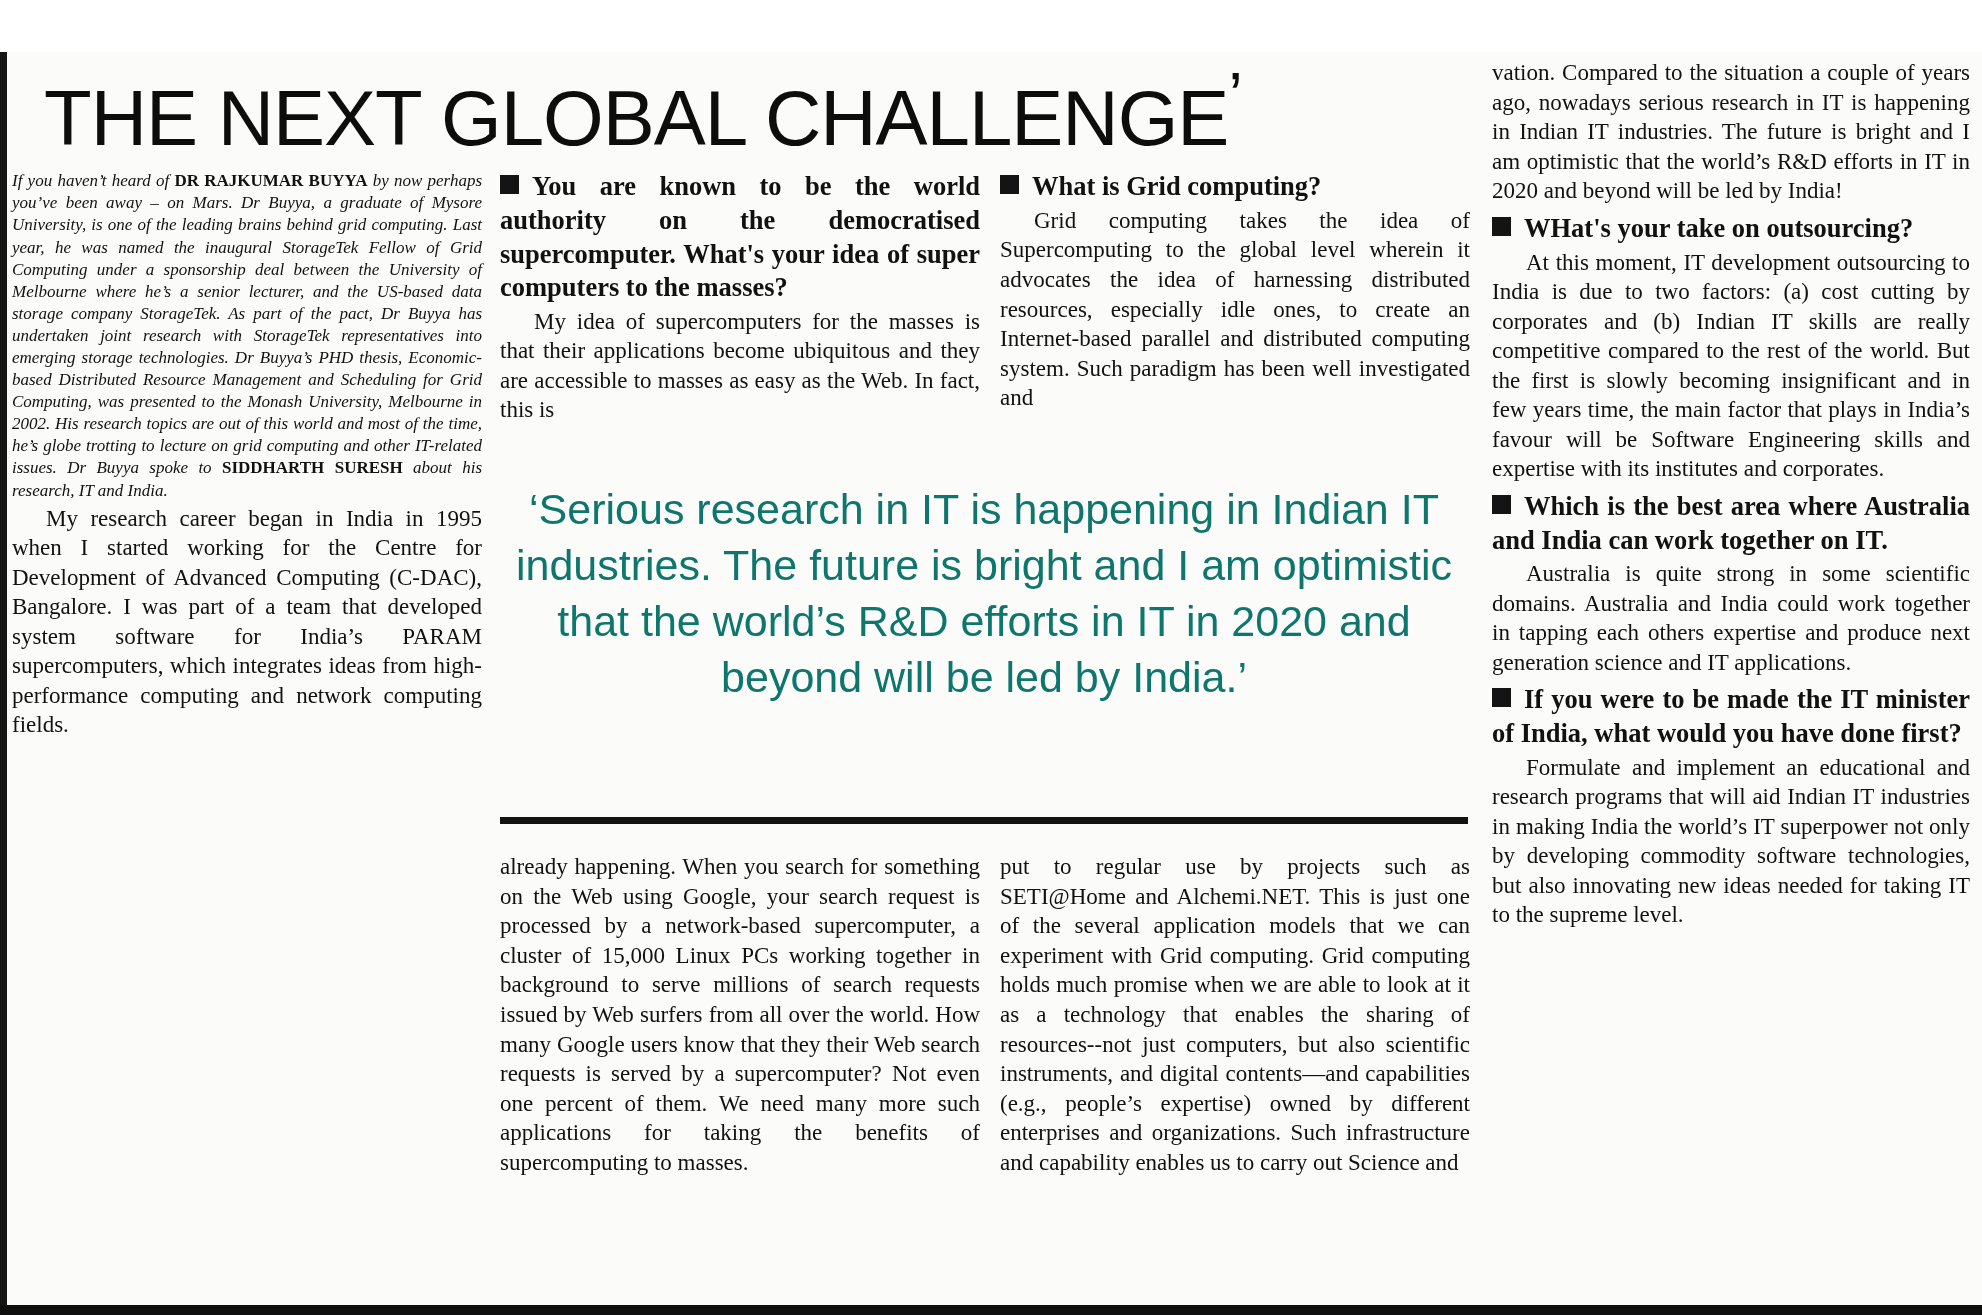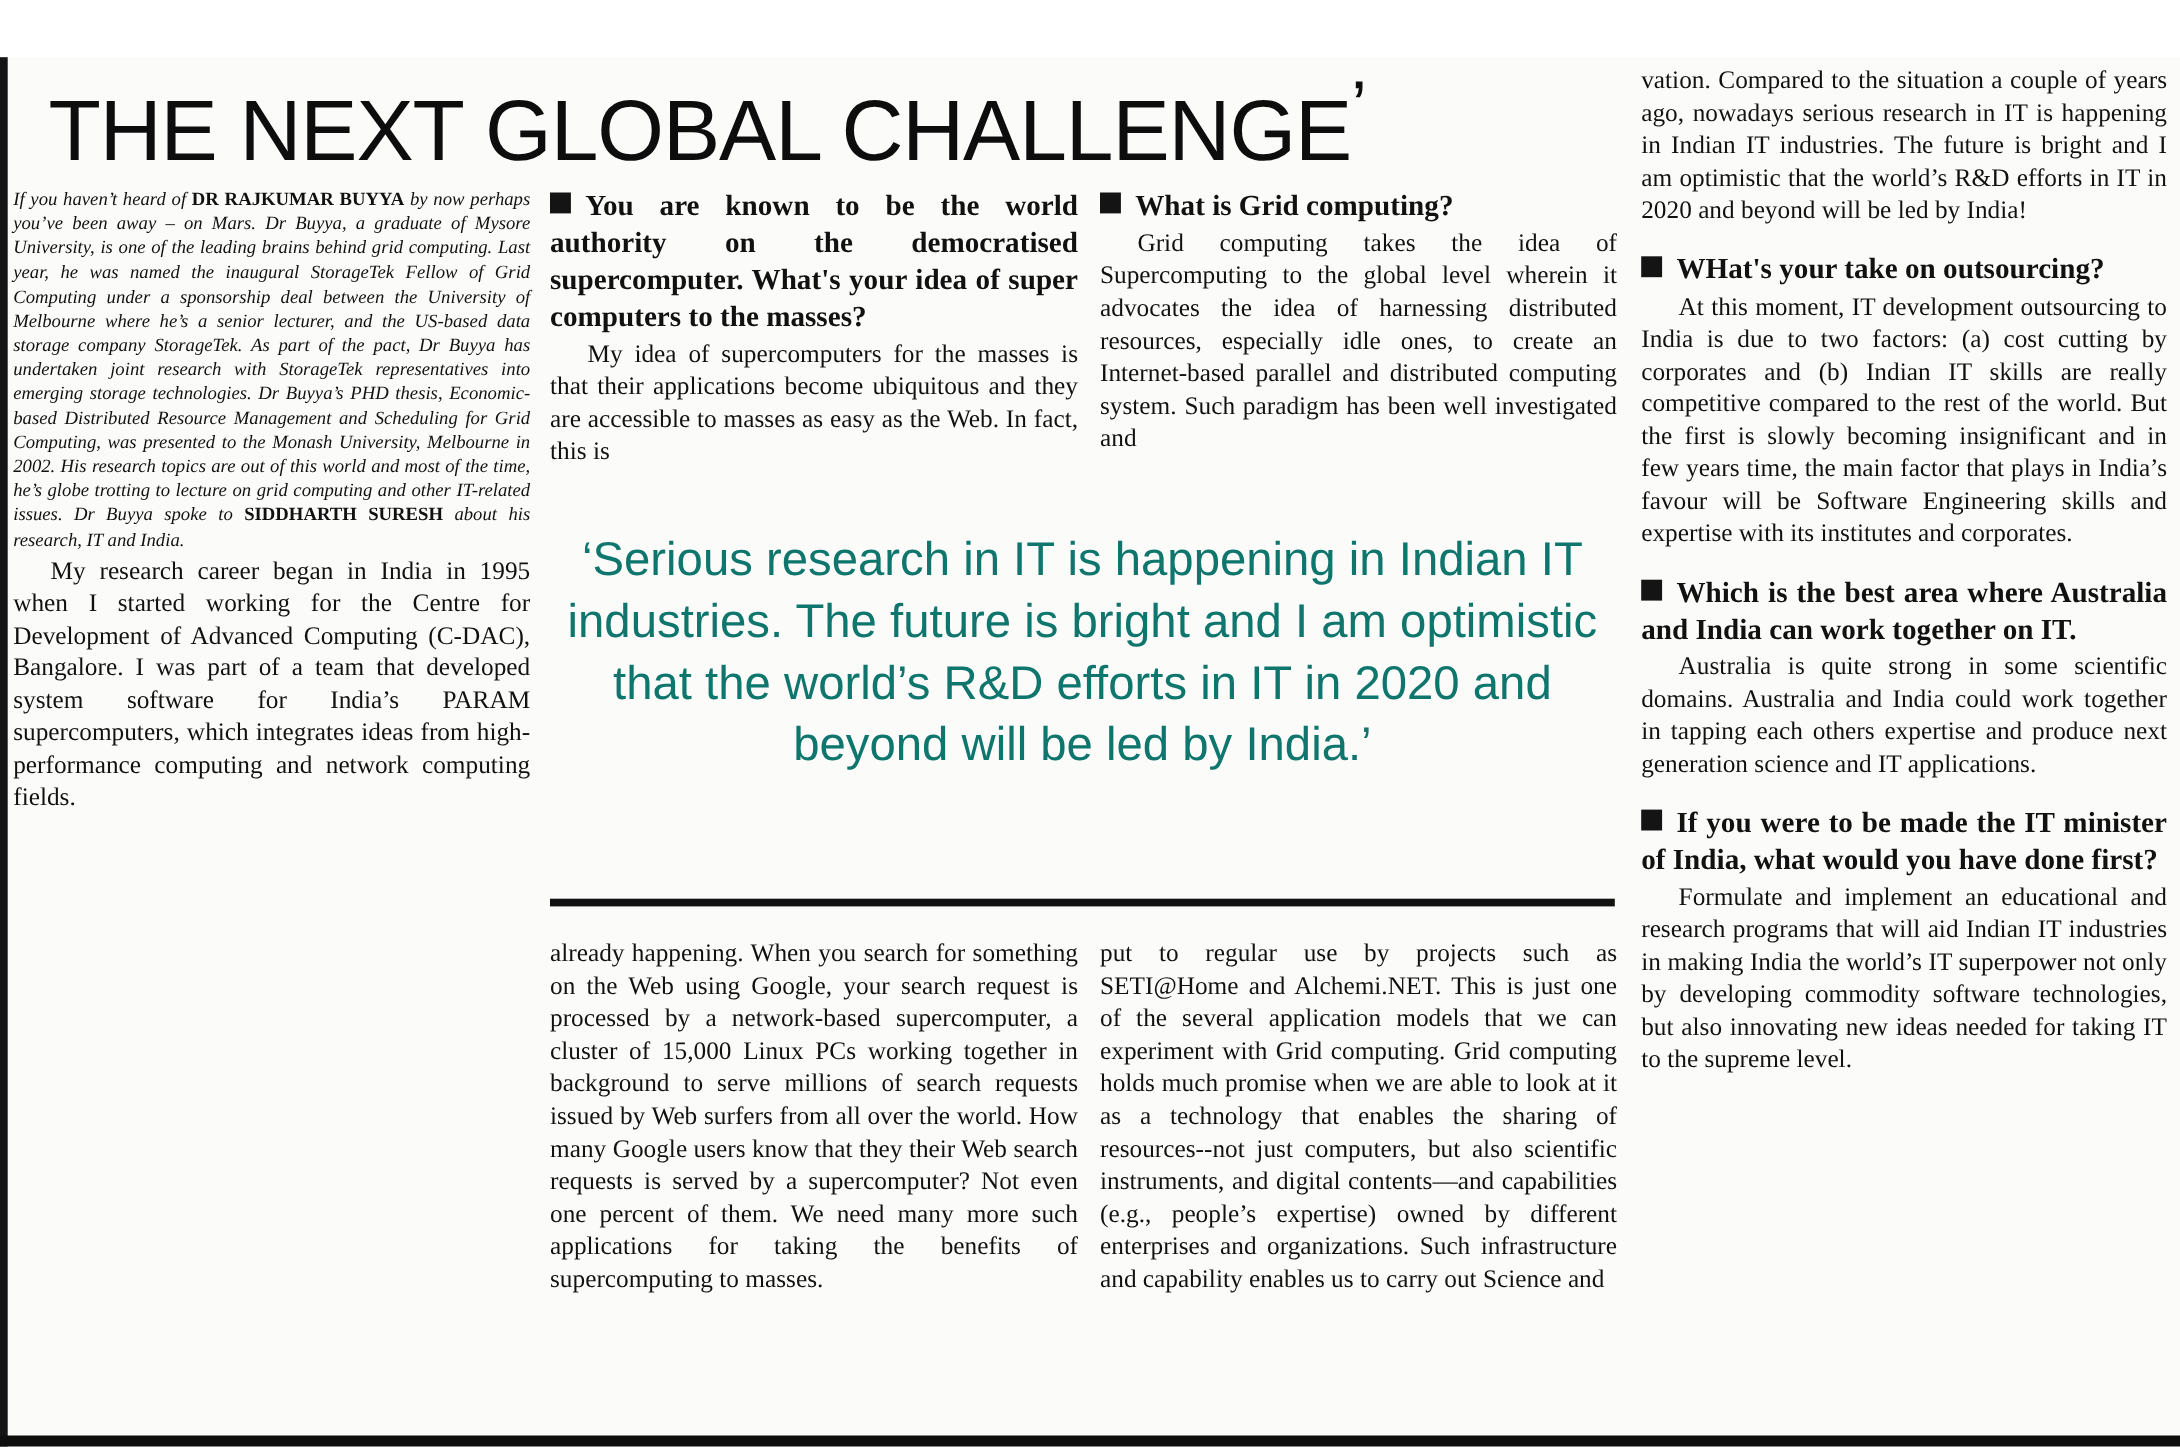--- a/index.html
+++ b/index.html
@@ -74,21 +74,21 @@
   }
   .intro b {
     font-style: normal;
     font-weight: bold;
   }
   .q {
     font-weight: bold;
     text-align: justify;
     font-size: 26.5px;
     line-height: 1.27;
-    margin-top: 22px;
+    margin-top: 6px;
   }
   .q .sq {
     display: inline-block;
     width: 19px;
     height: 19px;
     background: #141414;
     margin-right: 13px;
     vertical-align: 1px;
   }
   .a {

